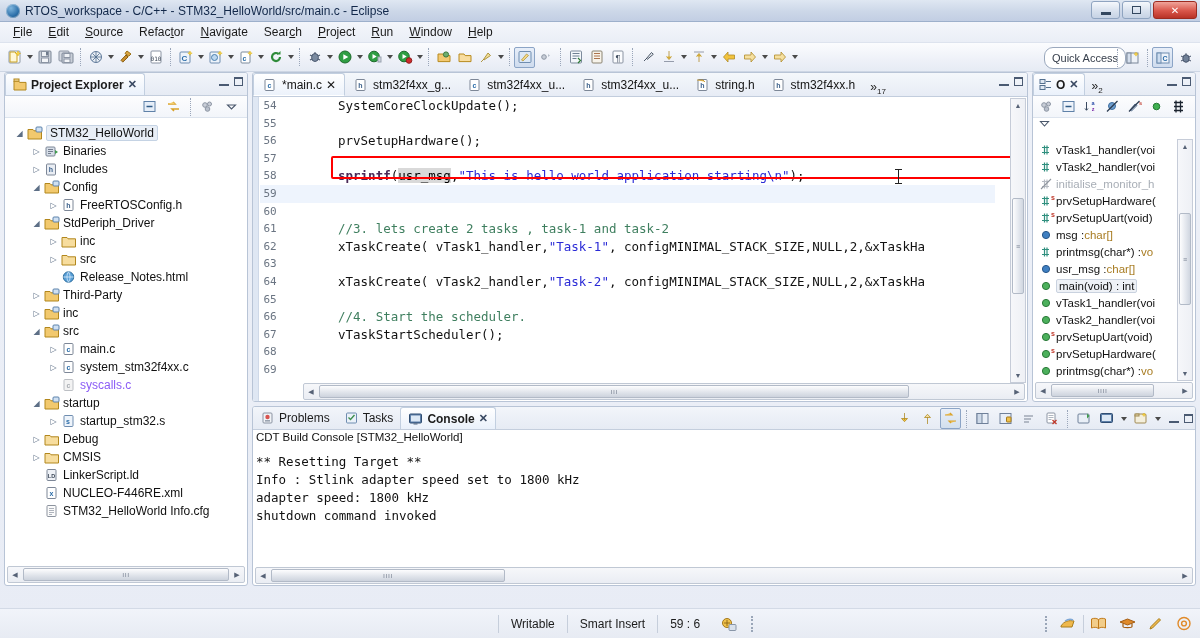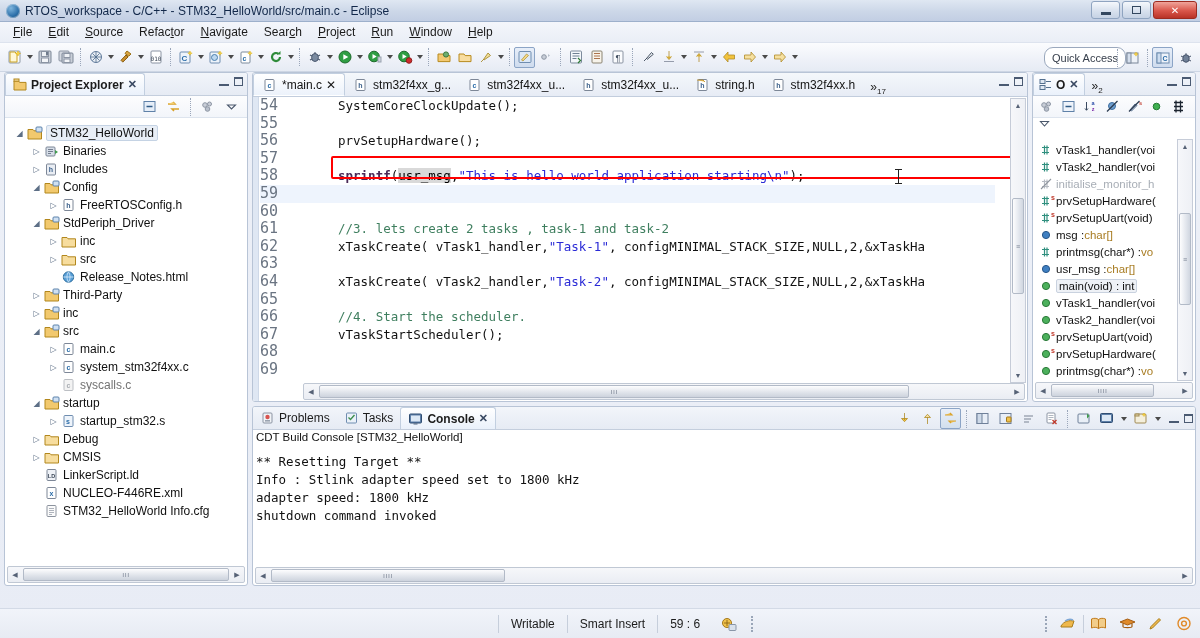--- a/index.html
+++ b/index.html
@@ -115,21 +115,21 @@
   }
 
   
   #project-explorer { left: 4px; top: 0; width: 244px; bottom: 22px; }
   .tree { padding: 6px 0 0 0; font-size: 12px; overflow: hidden; height: calc(100% - 45px); }
   .trow { height: 18px; display: flex; align-items: center; white-space: nowrap; }
   .trow .arrow { width: 13px; text-align: center; color: #5d6f86; font-size: 8px; flex: none; }
   .ficon { width: 17px; height: 15px; flex: none; margin-right: 3px;
            display: flex; align-items: center; justify-content: center; }
   .tlabel { color: #101010; }
-  .tlabel.muted { color: #737373; }
+  .tlabel.muted { color: #8b5cf6; }
   .tlabel.sel { background: #e8eef6; border: 1px solid #c5d3e4; padding: 0 3px; margin: -1px 0; border-radius: 2px; }
 
   
   .hscroll {
     position: absolute; height: 17px;
     background: linear-gradient(#f6f7fa,#eaedf3);
     border: 1px solid #c0c8d4; border-radius: 2px;
     display: flex; align-items: center;
   }
   .hscroll .ar { width: 14px; text-align: center; font-size: 7px; color: #566276; flex: none;}
@@ -170,22 +170,22 @@
                  background: #fff; overflow: hidden; }
   .gutter-left { position: absolute; left: 0; top: 0; bottom: 0; width: 6px;
                  background: #dfe7f3; border-right: 1px solid #cfd9e8; }
   .code {
     position: absolute; left: 7px; top: 0; right: 32px; bottom: 0;
     font-family: "DejaVu Sans Mono", monospace; font-size: 12.5px;
     line-height: 17.6px; white-space: pre; overflow: hidden;
   }
   .cline { height: 17.6px; display: flex; align-items: center; }
   .cline.hl { background: #eef4fd; }
-  .lnum { width: 30px; text-align: left; color: #6a7482; flex: none;
-          padding-right: 10px; font-size: 15px; }
+  .lnum { width: 30px; text-align: center; color: #6a7482; flex: none;
+          padding-right: 10px; font-size: 11px; }
   .ctext { flex: 1; }
   .k-fn   { color: #4b2a58; font-weight: bold; }
   .k-str  { color: #2a2ad6; }
   .k-cmt  { color: #3f7f5f; }
   .k-plain{ color: #111; }
   .k-var  { background: #d9d9d9; }
   .redbox {
     position: absolute; left: 78px; right: 2px;
     border: 2px solid #f00; border-radius: 2px; pointer-events: none;
   }

